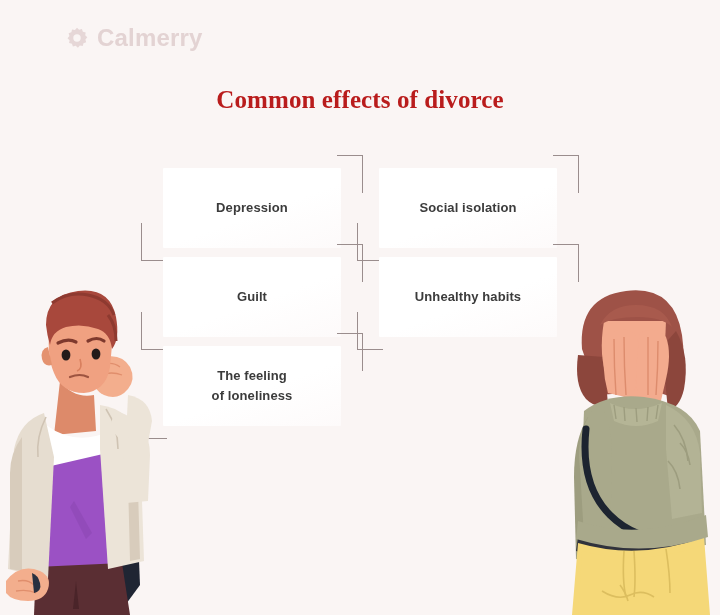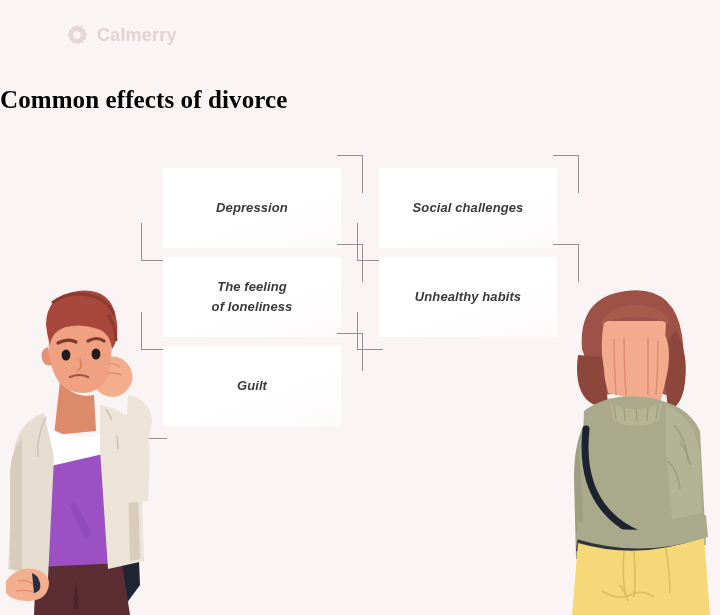--- a/index.html
+++ b/index.html
@@ -12,52 +12,53 @@
   }
   .stage{position:absolute;inset:0;width:720px;height:615px;overflow:hidden;}
 
   
   .brand{
     position:absolute;left:66px;top:24px;
     display:flex;align-items:center;gap:9px;
   }
   .brand-icon{width:22px;height:22px;display:block;}
   .brand-name{
-    font-size:18px;letter-spacing:.2px;
+    font-size:24px;letter-spacing:.2px;
     color:#e3d3d3;font-weight:600;
     font-family:"Liberation Sans", sans-serif;
   }
 
   
   .title{
     position:absolute;left:0;top:86px;width:720px;
+    text-align:center;
     font-family:"Liberation Serif", serif;
     font-weight:bold;font-size:25px;
-    color:#000000;letter-spacing:.1px;
+    color:#b91c1c;letter-spacing:.1px;
   }
 
   
   .grid{
     position:absolute;left:163px;top:168px;
     width:394px;height:356px;
   }
   .col{position:absolute;top:0;width:178px;height:356px;}
   .col-left{left:0;}
   .col-right{left:216px;}
 
   .cell{position:relative;width:178px;height:80px;margin-bottom:9px;}
   .cell:last-child{margin-bottom:0;}
 
   .box{
     position:absolute;left:0;top:0;
     width:178px;height:80px;
     background:linear-gradient(160deg,#ffffff 0%,#ffffff 55%,#fdfafa 100%);
     border-radius:1px;
     display:flex;align-items:center;justify-content:center;
-    box-sizing:border-box;padding:0 10px;font-style:italic;
+    box-sizing:border-box;padding:0 10px;
   }
   .box-label{
     font-size:13px;font-weight:bold;
     color:#3b3b3b;line-height:20px;text-align:center;
     letter-spacing:.1px;
   }
 
   
   .brk{position:absolute;pointer-events:none;}
   .brk i{position:absolute;background:#9a8d8d;display:block;}
@@ -105,50 +106,50 @@
             <i class="h"></i>
             <i class="v"></i>
           </span>
         <span class="brk brk-bl">
             <i class="v"></i>
             <i class="h"></i>
           </span>
       </div>
       <div class="cell">
         <div class="box">
+          <span class="box-label">Guilt</span>
+        </div>
+        <span class="brk brk-tr">
+            <i class="h"></i>
+            <i class="v"></i>
+          </span>
+        <span class="brk brk-bl">
+            <i class="v"></i>
+            <i class="h"></i>
+          </span>
+      </div>
+      <div class="cell">
+        <div class="box">
           <span class="box-label">The feeling<br>of loneliness</span>
         </div>
         <span class="brk brk-tr">
             <i class="h"></i>
             <i class="v"></i>
           </span>
         <span class="brk brk-bl">
             <i class="v"></i>
             <i class="h"></i>
           </span>
       </div>
-      <div class="cell">
-        <div class="box">
-          <span class="box-label">Guilt</span>
-        </div>
-        <span class="brk brk-tr">
-            <i class="h"></i>
-            <i class="v"></i>
-          </span>
-        <span class="brk brk-bl">
-            <i class="v"></i>
-            <i class="h"></i>
-          </span>
-      </div>
     </div>
 
     <div class="col col-right">
       <div class="cell">
         <div class="box">
-          <span class="box-label">Social challenges</span>
+          <span class="box-label">Social isolation</span>
         </div>
         <span class="brk brk-tr">
             <i class="h"></i>
             <i class="v"></i>
           </span>
         <span class="brk brk-bl">
             <i class="v"></i>
             <i class="h"></i>
           </span>
       </div>

